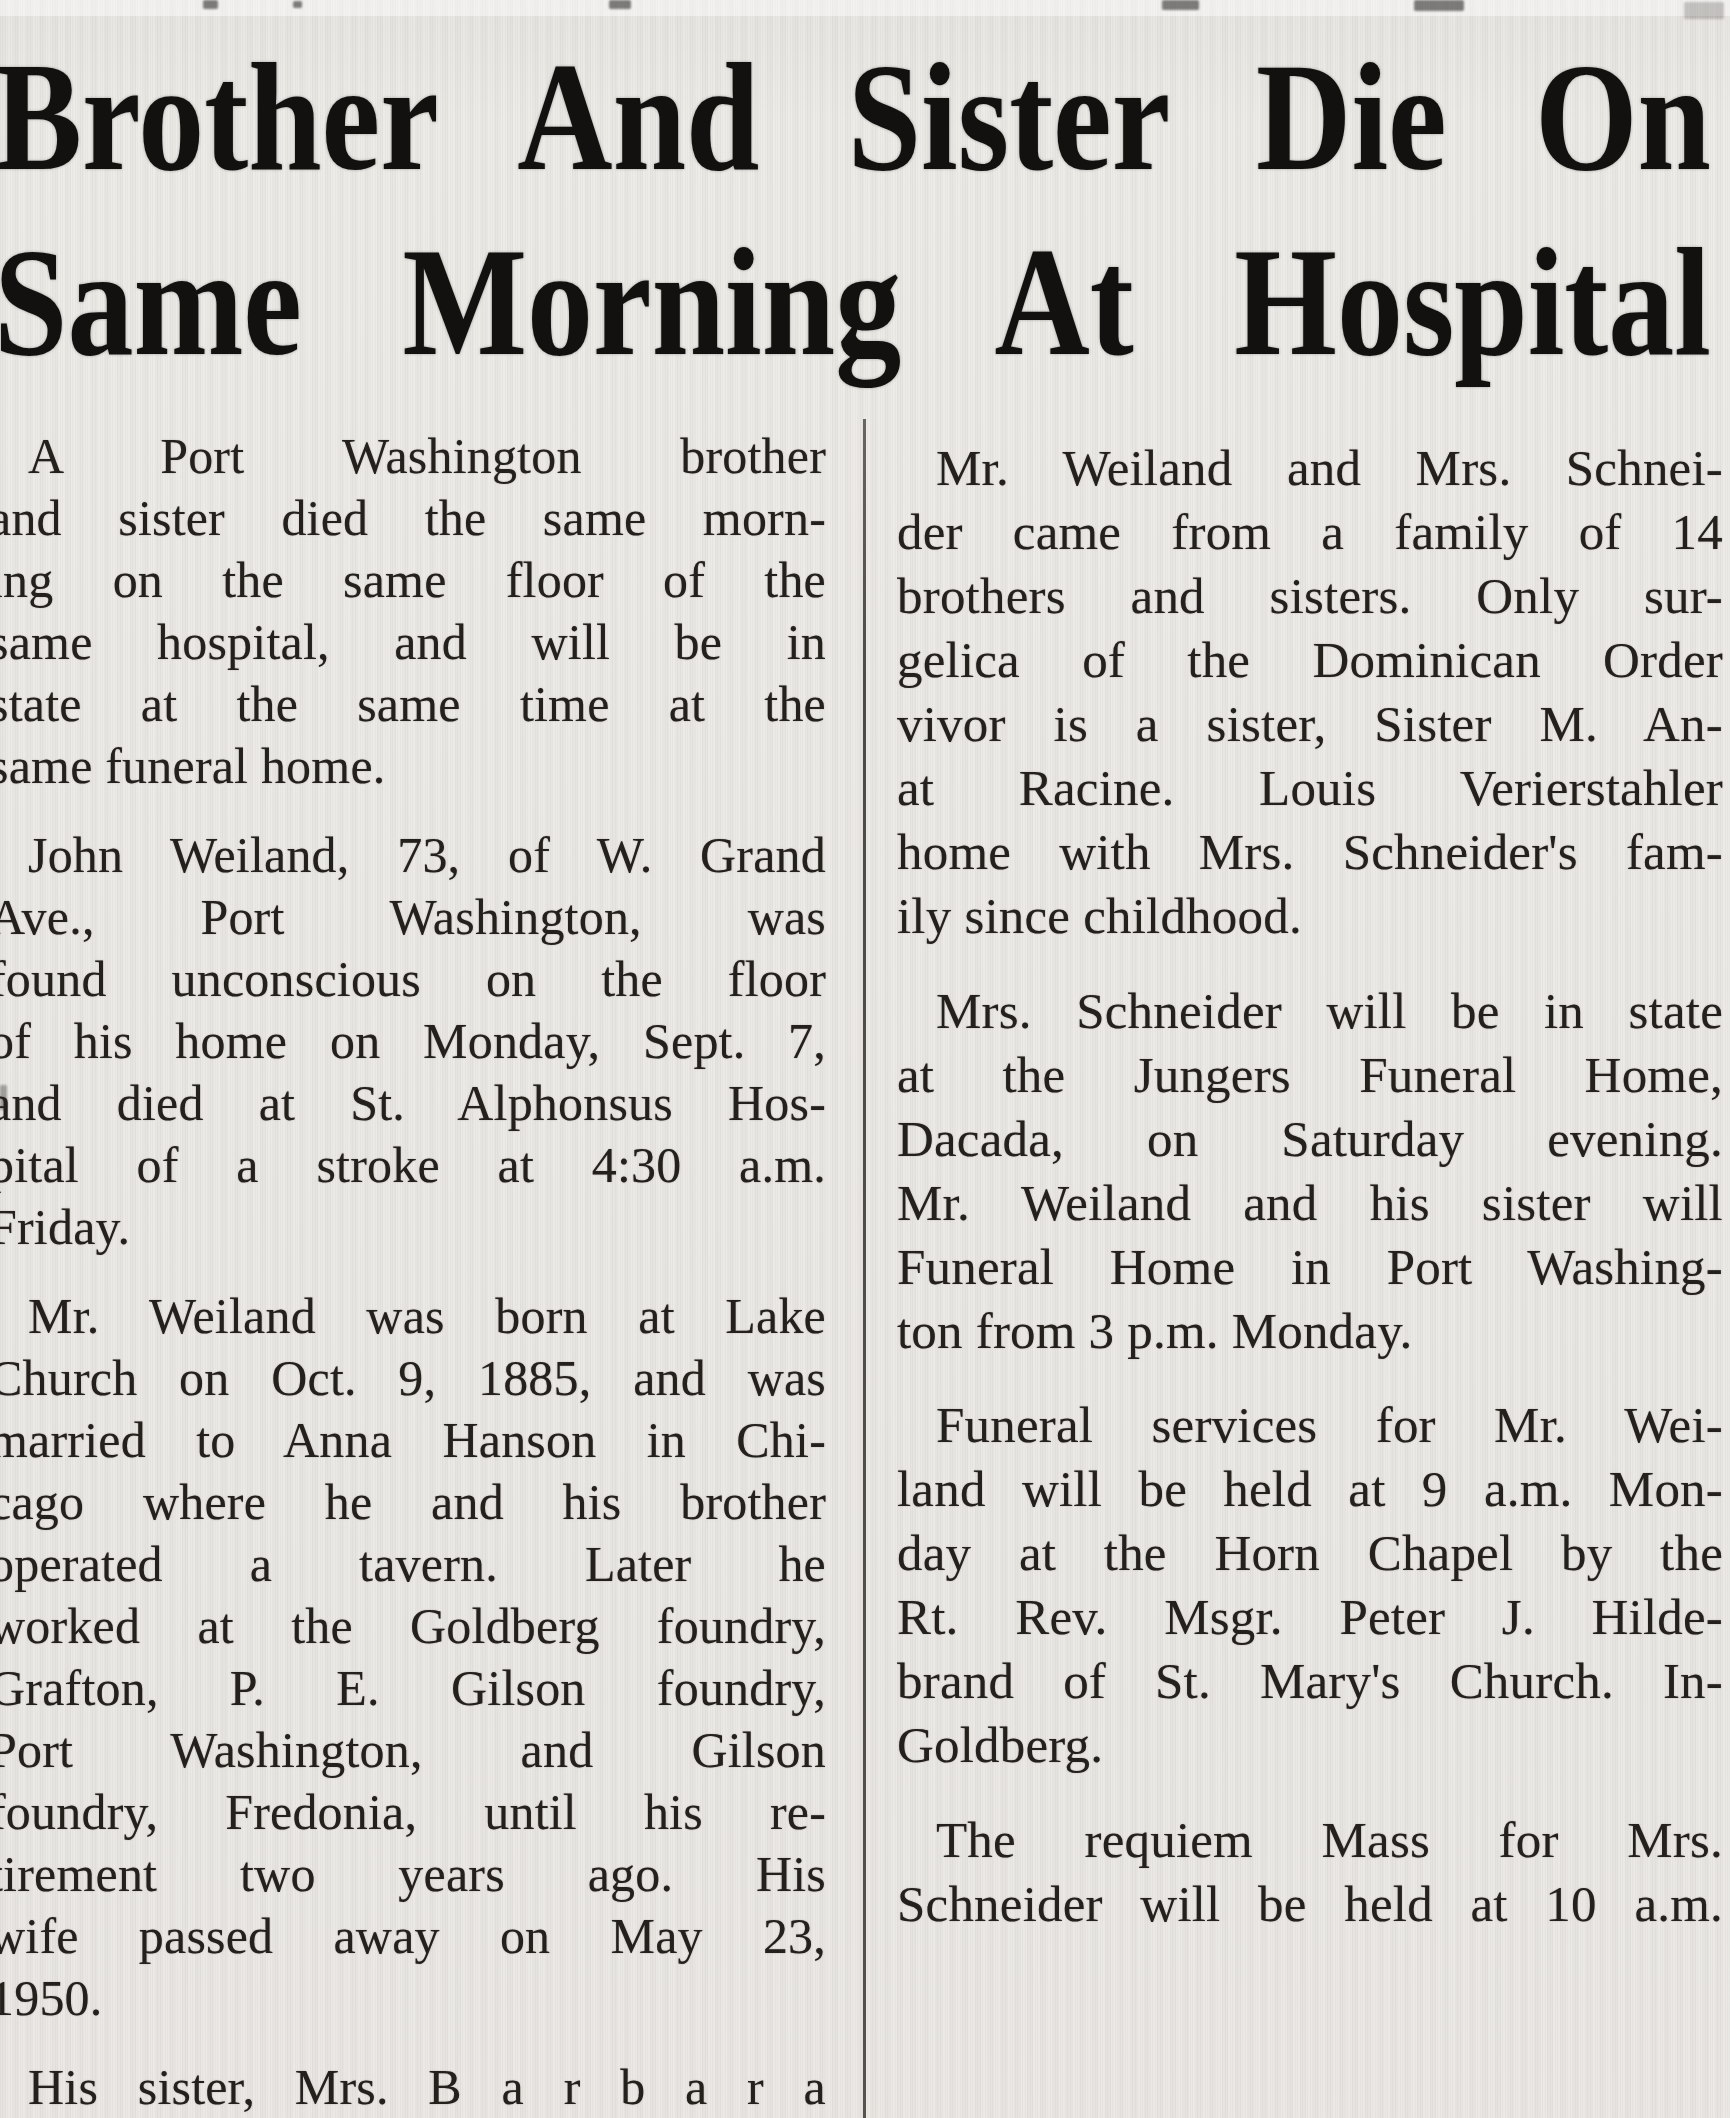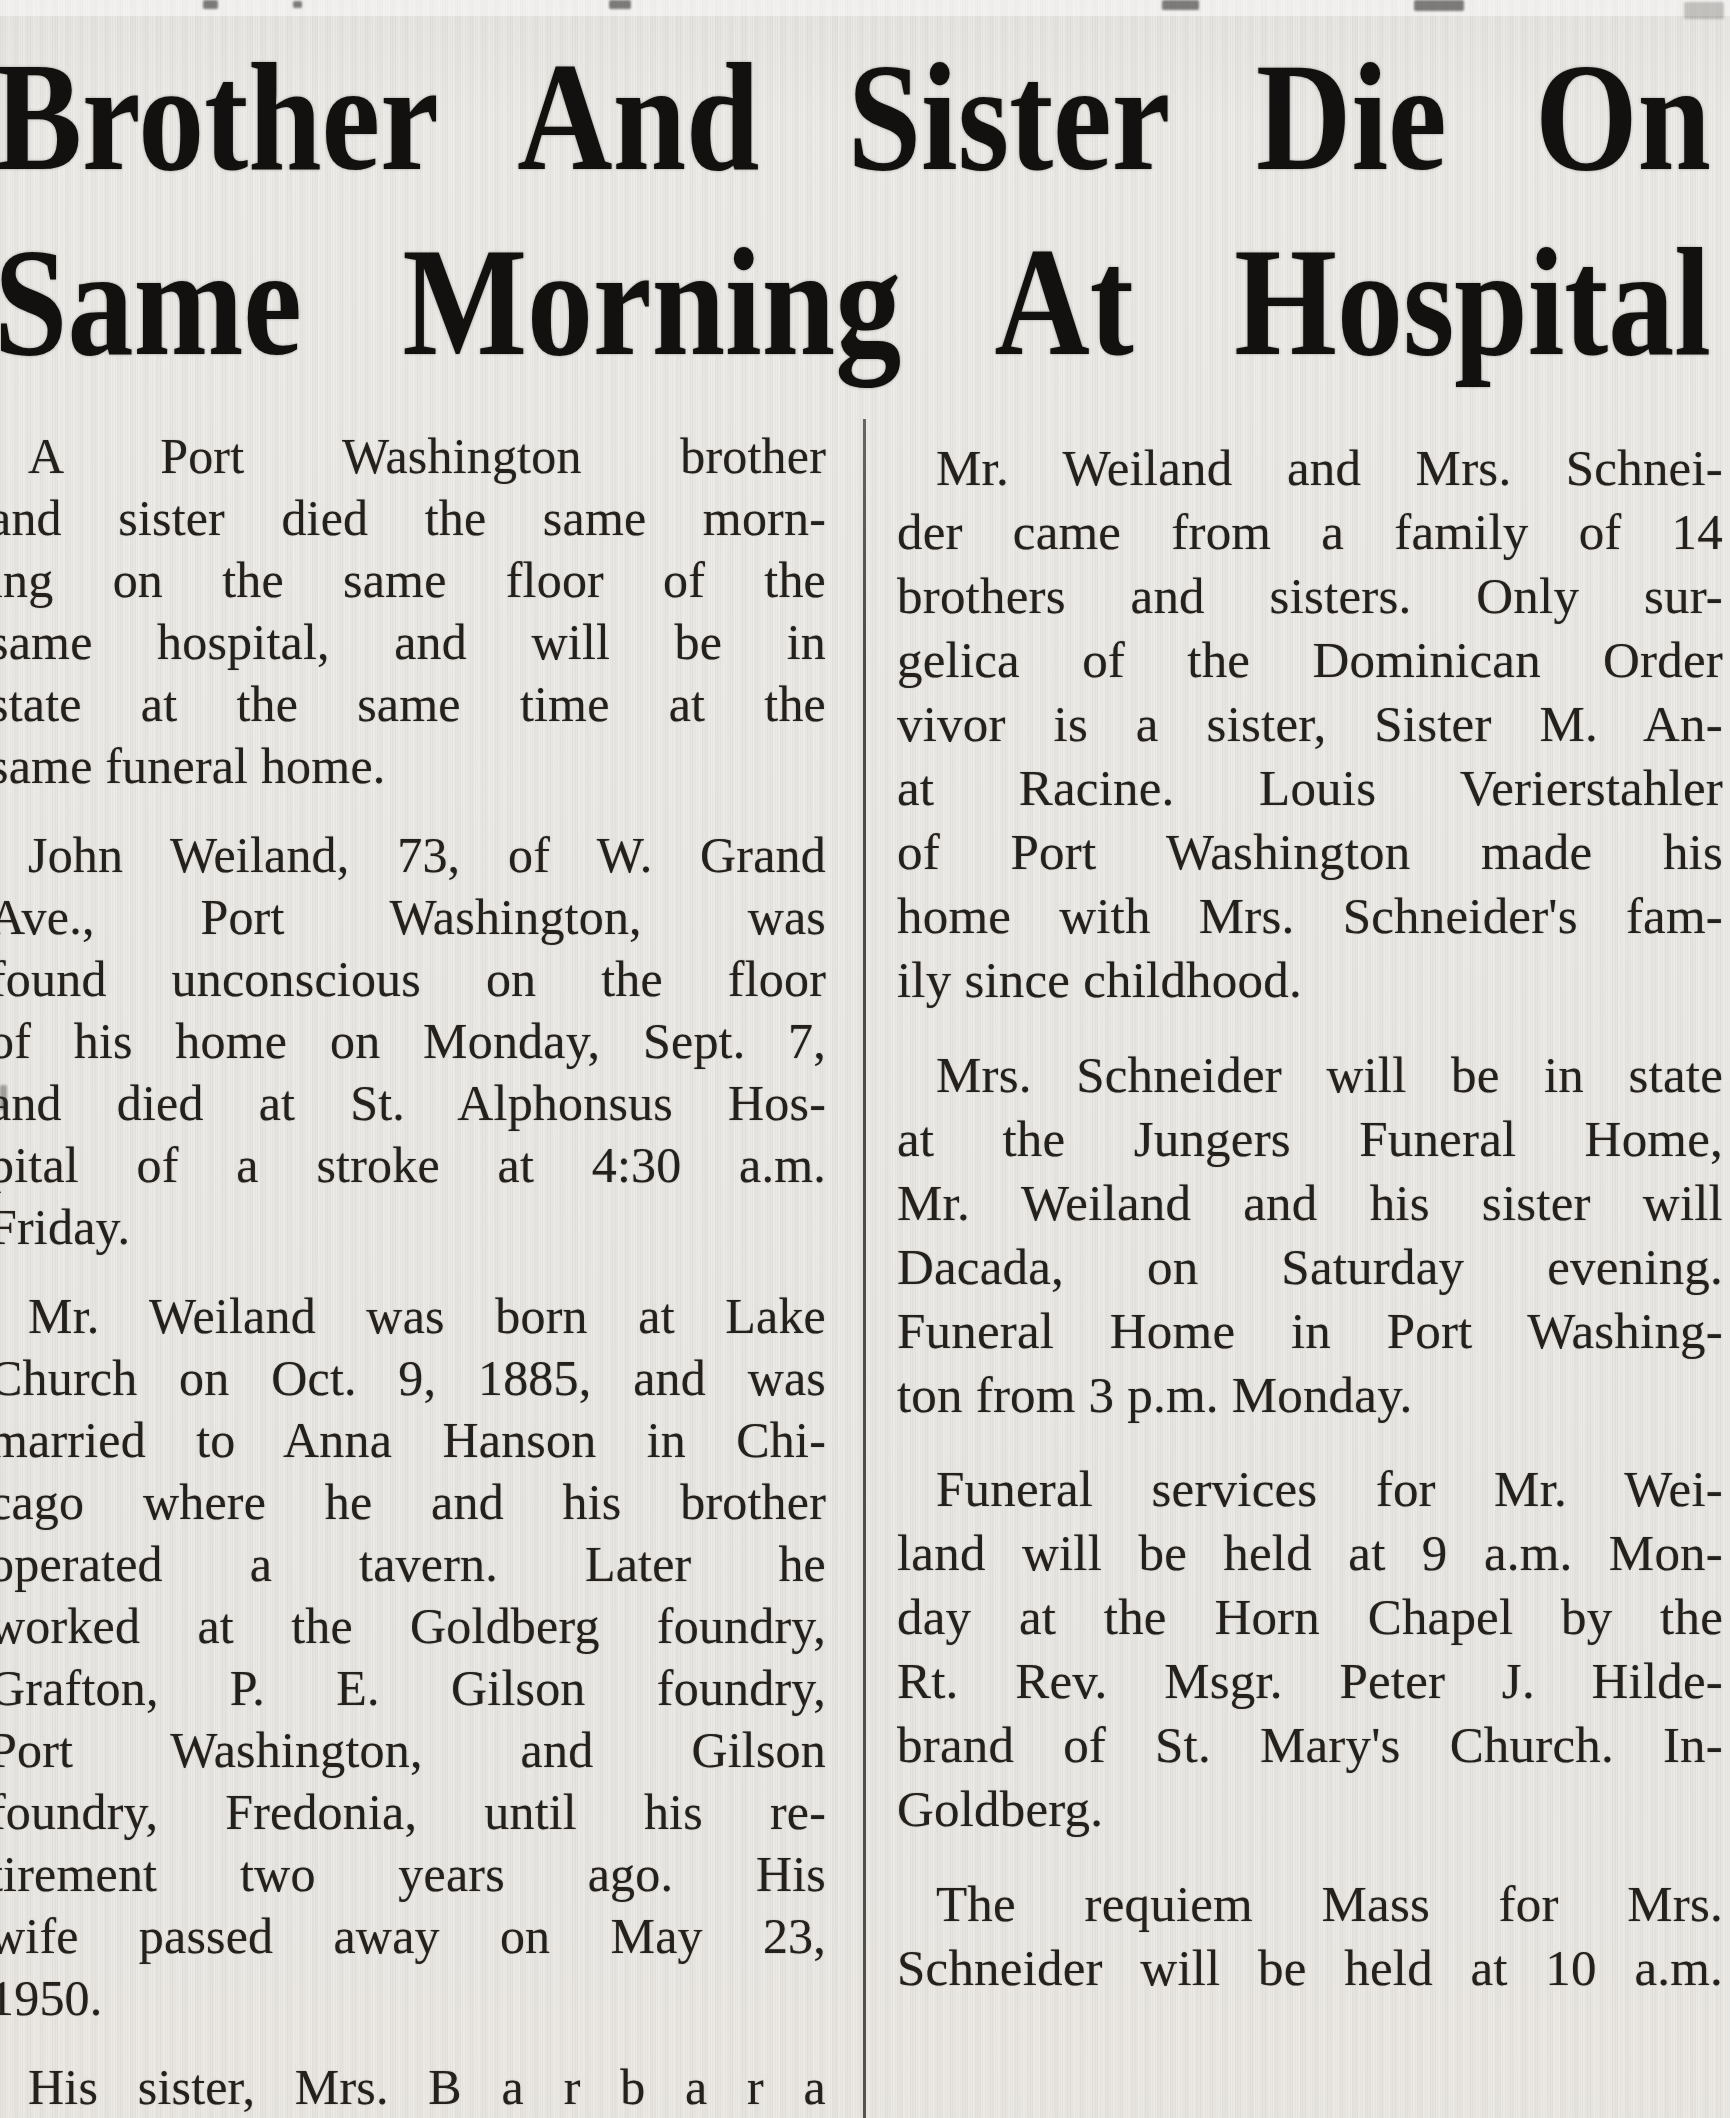--- a/index.html
+++ b/index.html
@@ -161,29 +161,28 @@
       </div>
     </div>
   <div class="col col-right" id="col-right">
       <div class="para">
         <div class="tline first">Mr. Weiland and Mrs. Schnei-</div>
         <div class="tline">der came from a family of 14</div>
         <div class="tline">brothers and sisters. Only sur-</div>
         <div class="tline">gelica of the Dominican Order</div>
         <div class="tline">vivor is a sister, Sister M. An-</div>
         <div class="tline">at Racine. Louis Verierstahler</div>
-        <div class="tline">of Port Washington made his</div>
         <div class="tline">home with Mrs. Schneider's fam-</div>
         <div class="tline last">ily since childhood.</div>
       </div>
       <div class="para">
         <div class="tline first">Mrs. Schneider will be in state</div>
         <div class="tline">at the Jungers Funeral Home,</div>
+        <div class="tline">Dacada, on Saturday evening.</div>
         <div class="tline">Mr. Weiland and his sister will</div>
-        <div class="tline">Dacada, on Saturday evening.</div>
         <div class="tline">Funeral Home in Port Washing-</div>
         <div class="tline last">ton from 3 p.m. Monday.</div>
       </div>
       <div class="para">
         <div class="tline first">Funeral services for Mr. Wei-</div>
         <div class="tline">land will be held at 9 a.m. Mon-</div>
         <div class="tline">day at the Horn Chapel by the</div>
         <div class="tline">Rt. Rev. Msgr. Peter J. Hilde-</div>
         <div class="tline">brand of St. Mary's Church. In-</div>
         <div class="tline last">Goldberg.</div>

